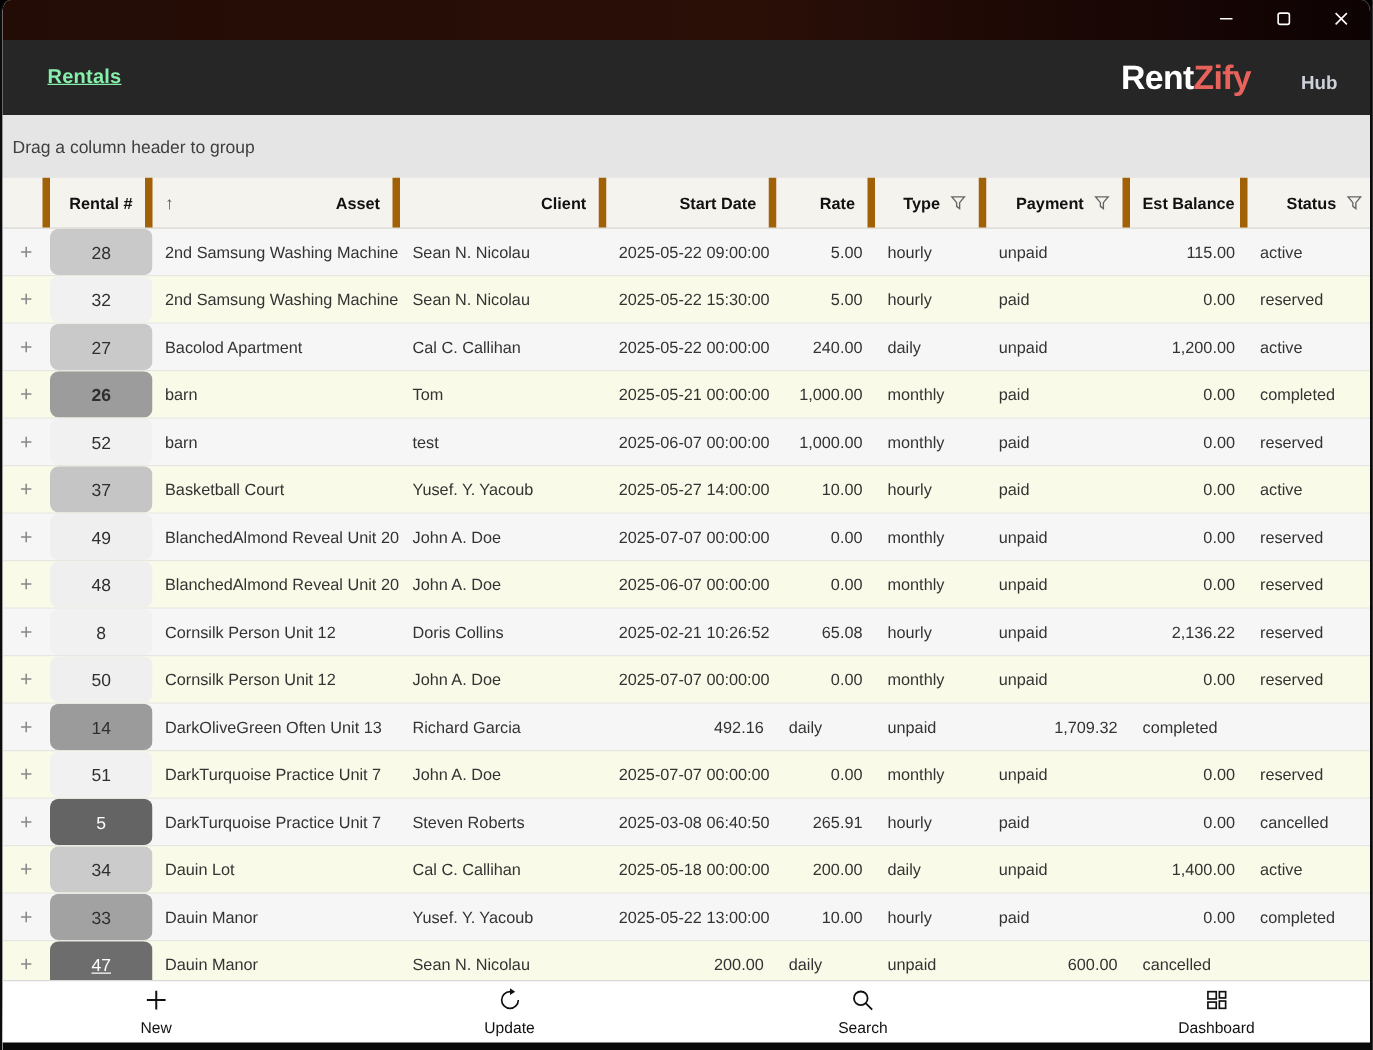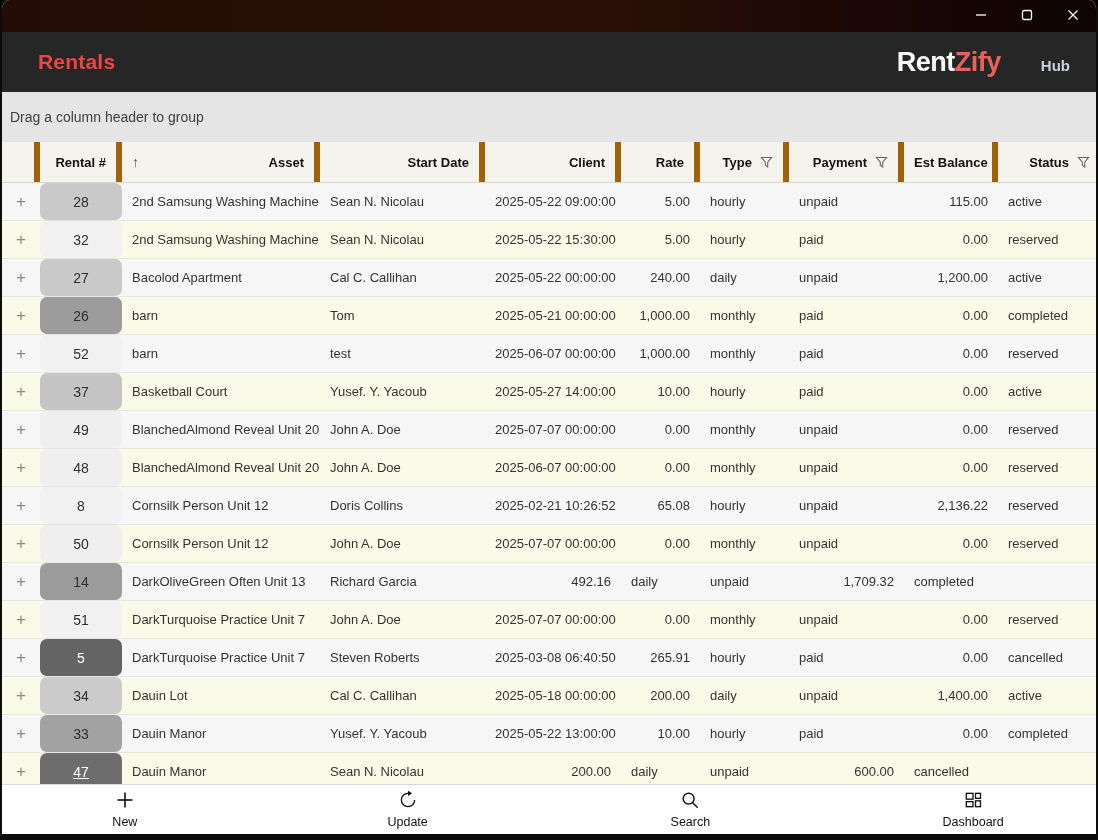--- a/index.html
+++ b/index.html
@@ -13,21 +13,21 @@
   .titlebar { height:32px; flex:0 0 32px;
     background:linear-gradient(90deg,#230c06 0%,#2a0f07 55%,#1a0705 80%,#0e0303 100%);
     display:flex; justify-content:flex-end; align-items:stretch; }
   .win-btn { width:46px; display:flex; align-items:center; justify-content:center;
              background:transparent; border:none; cursor:pointer; }
   .win-btn svg { stroke:#fff; stroke-width:1.3; fill:none; }
 
   
   .appbar { height:60px; flex:0 0 60px; background:#262626; display:flex;
             align-items:center; justify-content:space-between; padding:0 26px 0 36px; }
-  .page-title { color:#ef4444; font-size:21px; font-weight:700; letter-spacing:.2px; }
+  .page-title { color:#86efac; font-size:16px; font-weight:700; letter-spacing:.2px;text-decoration:underline; }
   .brand { display:flex; align-items:baseline; }
   .brand .b1 { color:#fff; font-size:27px; font-weight:800; letter-spacing:-.5px; }
   .brand .b2 { color:#e8625c; font-size:27px; font-weight:800; letter-spacing:-.5px; }
   .brand .b3 { color:#ccd2da; font-size:15px; font-weight:700; margin-left:7px;padding-left:33px; }
 
   
   .content { flex:1 1 auto; display:flex; flex-direction:column; background:#e5e5e5; overflow:hidden; }
   .group-panel { height:50px; flex:0 0 50px; display:flex; align-items:center;
                  padding-left:8px; color:#3f3f3f; font-size:14px; }
 
@@ -109,24 +109,24 @@
       <div class="grid-header">
         <div class="hcell"></div>
         <div class="hcell">
           <span class="cap">Rental #</span>
         </div>
         <div class="hcell">
           <span class="sort-arrow">↑</span>
           <span class="cap">Asset</span>
         </div>
         <div class="hcell">
+          <span class="cap">Client</span>
+        </div>
+        <div class="hcell">
           <span class="cap">Start Date</span>
-        </div>
-        <div class="hcell">
-          <span class="cap">Client</span>
         </div>
         <div class="hcell">
           <span class="cap">Rate</span>
         </div>
         <div class="hcell">
           <span class="cap">Type</span>
           <span class="funnel">
             <svg width="13" height="13" viewBox="0 0 13 13">
                 <path d="M1.5 1.5 h10 l-3.8 4.6 v4.8 l-2.4 -1.8 v-3 z"></path>
               </svg>
@@ -199,21 +199,21 @@
             <div class="cell c-type">daily</div>
             <div class="cell c-payment">unpaid</div>
             <div class="cell c-balance">1,200.00</div>
             <div class="cell c-status">active</div>
           </div>
           <div class="grid-row">
             <div class="cell c-expander">
               <div class="">+</div>
             </div>
             <div class="cell c-num">
-              <div class="chip" style="background: rgb(156, 156, 156);">26</div>
+              <div class="chip" style="background: rgb(156, 156, 156); font-weight: bold;">26</div>
             </div>
             <div class="cell c-asset">barn</div>
             <div class="cell c-client">Tom</div>
             <div class="cell c-start">2025-05-21 00:00:00</div>
             <div class="cell c-rate">1,000.00</div>
             <div class="cell c-type">monthly</div>
             <div class="cell c-payment">paid</div>
             <div class="cell c-balance">0.00</div>
             <div class="cell c-status">completed</div>
           </div>

